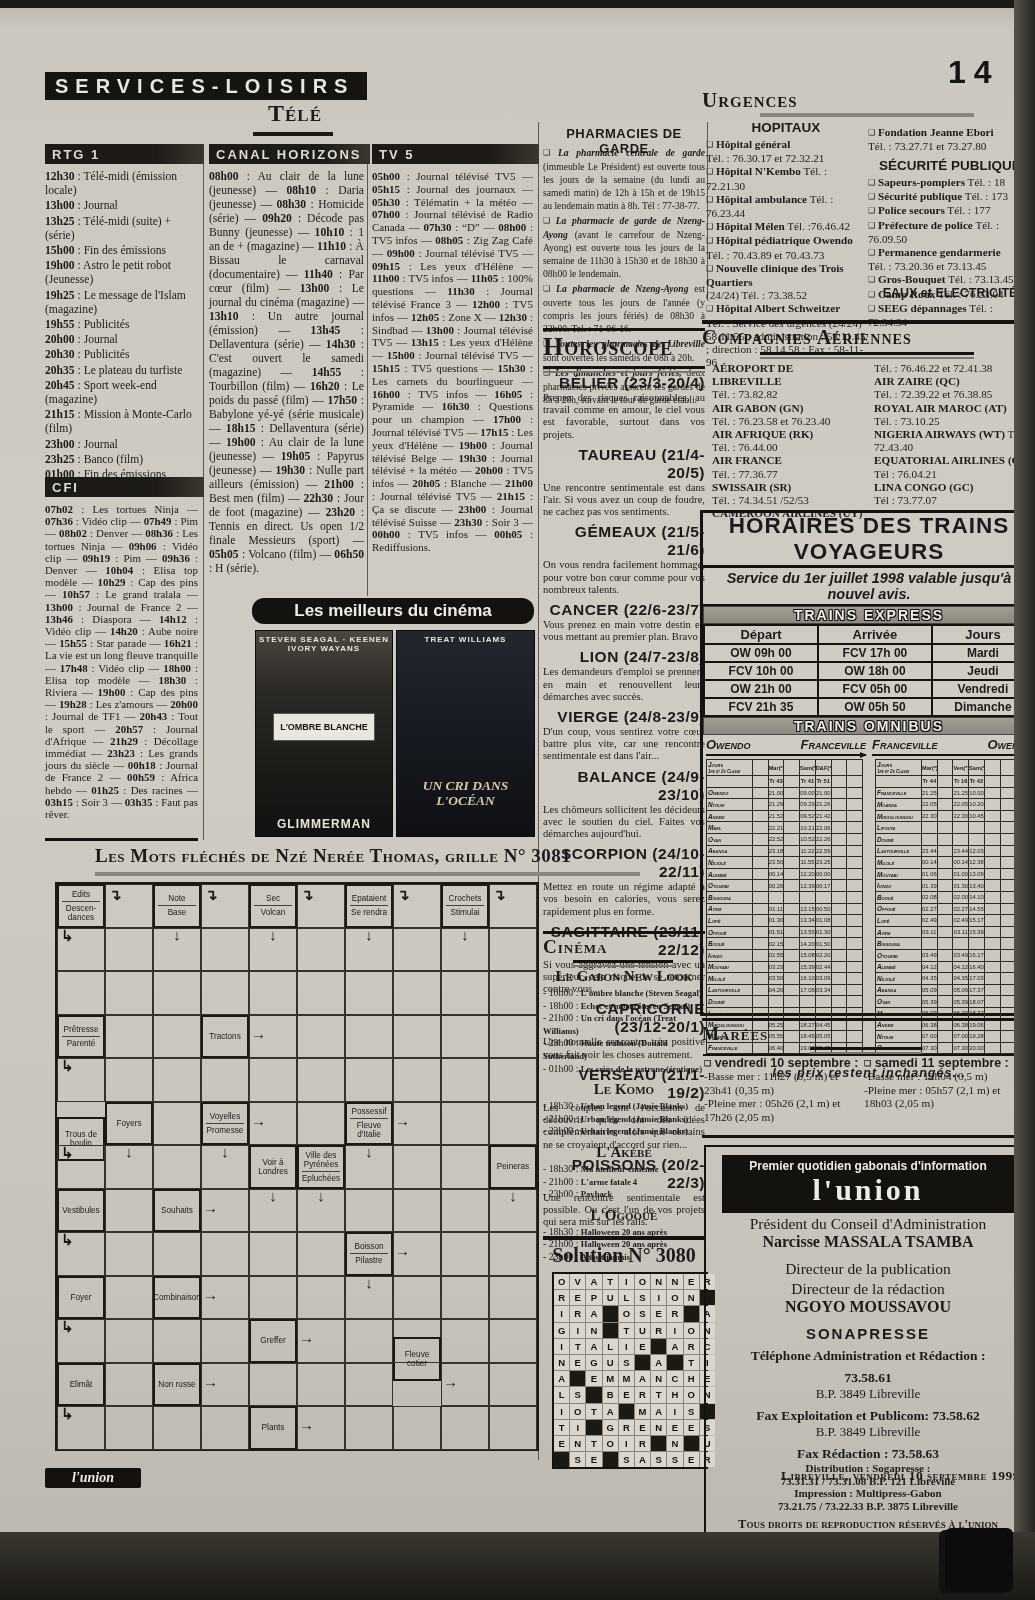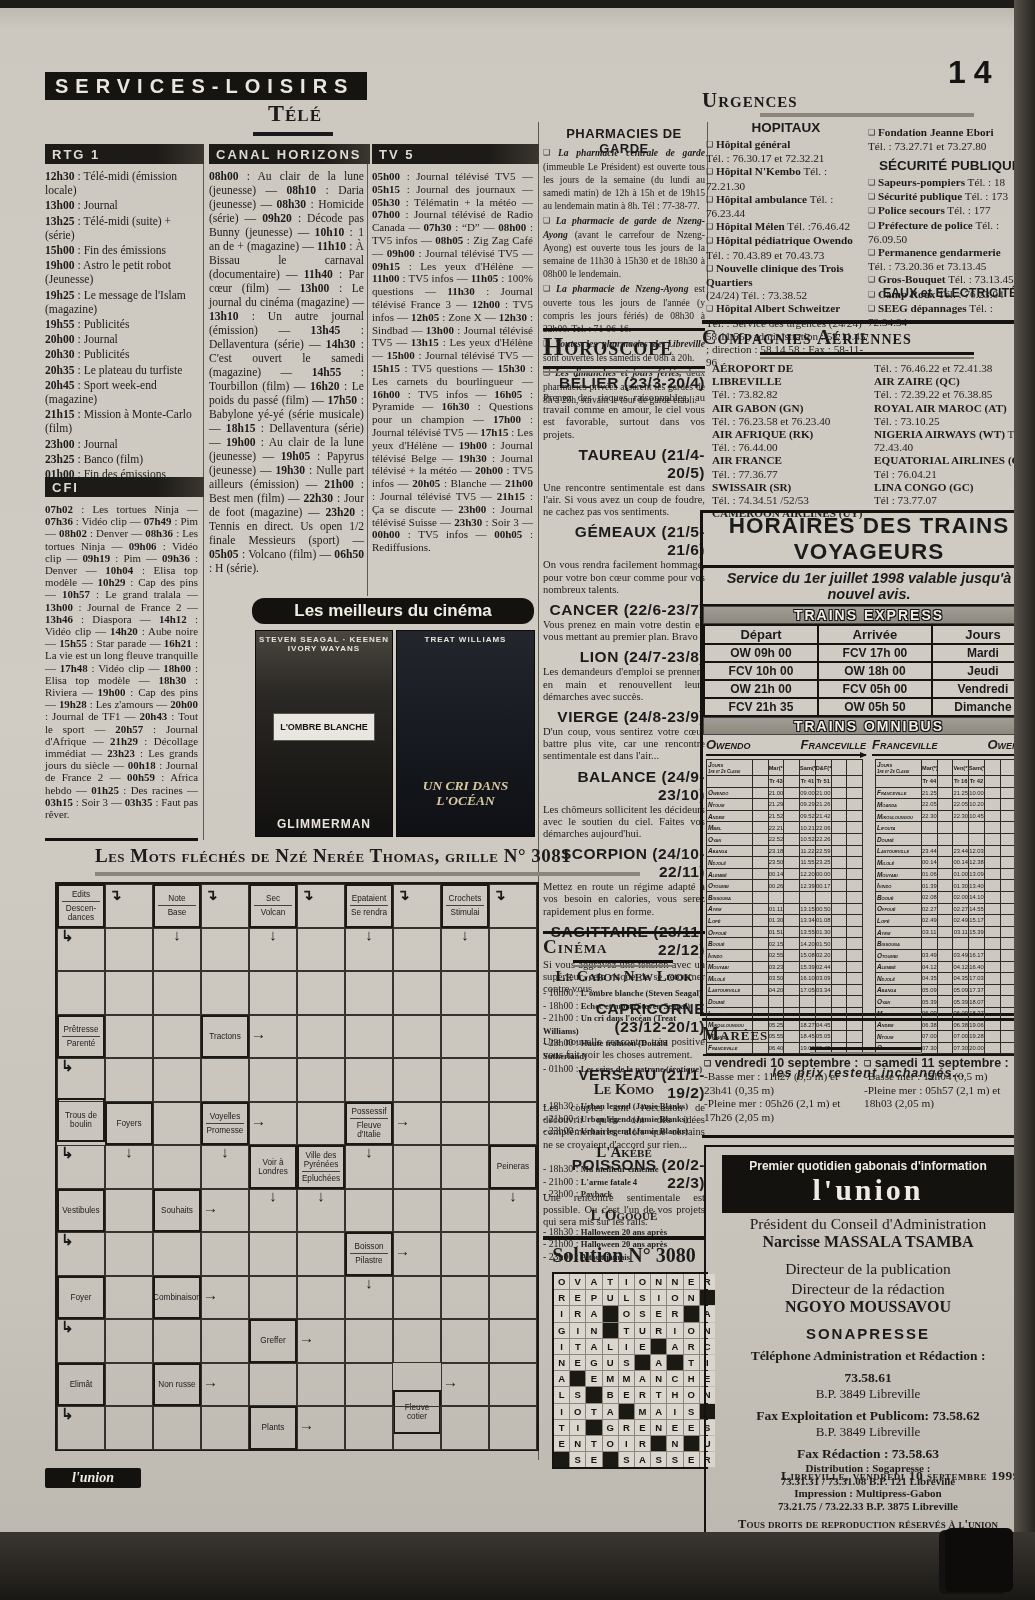--- a/index.html
+++ b/index.html
@@ -1166,21 +1166,21 @@
       </div>
       <div class="xc" style="left: 48px; top: 174px;"></div>
       <div class="xc" style="left: 96px; top: 174px;"></div>
       <div class="xc" style="left: 144px; top: 174px;"></div>
       <div class="xc" style="left: 192px; top: 174px;"></div>
       <div class="xc" style="left: 240px; top: 174px;"></div>
       <div class="xc" style="left: 288px; top: 174px;"></div>
       <div class="xc" style="left: 336px; top: 174px;"></div>
       <div class="xc" style="left: 384px; top: 174px;"></div>
       <div class="xc" style="left: 432px; top: 174px;"></div>
-      <div class="xc xclue" style="left: 0px; top: 214px;">
+      <div class="xc xclue" style="left: 0px; top: 233px;">
         <span>Trous de boulin</span>
       </div>
       <div class="xc xclue" style="left: 48px; top: 217.5px;">
         <span>Foyers</span>
       </div>
       <div class="xc" style="left: 96px; top: 217.5px;"></div>
       <div class="xc xclue" style="left: 144px; top: 217.5px;">
         <span>Voyelles</span>
         <i class="xdiv"></i>
         <span>Promesse</span>
@@ -1305,21 +1305,21 @@
       <div class="xc" style="left: 48px; top: 478.5px;"></div>
       <div class="xc xclue" style="left: 96px; top: 478.5px;">
         <span>Non russe</span>
       </div>
       <div class="xc" style="left: 144px; top: 478.5px;">
         <span class="xar xar-r">→</span>
       </div>
       <div class="xc" style="left: 192px; top: 478.5px;"></div>
       <div class="xc" style="left: 240px; top: 478.5px;"></div>
       <div class="xc" style="left: 288px; top: 478.5px;"></div>
-      <div class="xc xclue" style="left: 336px; top: 506px;">
+      <div class="xc xclue" style="left: 336px; top: 453px;">
         <span>Fleuve cotier</span>
       </div>
       <div class="xc" style="left: 384px; top: 478.5px;">
         <span class="xar xar-r">→</span>
       </div>
       <div class="xc" style="left: 432px; top: 478.5px;"></div>
       <div class="xc" style="left: 0px; top: 522px;">
         <span class="xar xar-br">↳</span>
       </div>
       <div class="xc" style="left: 48px; top: 522px;"></div>

